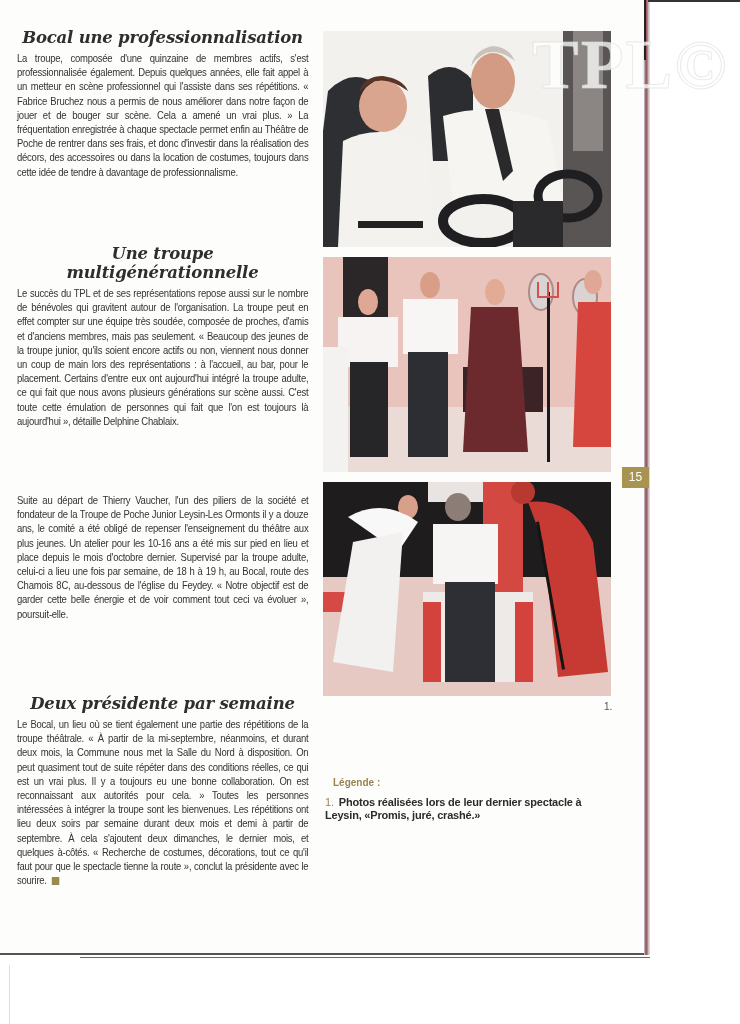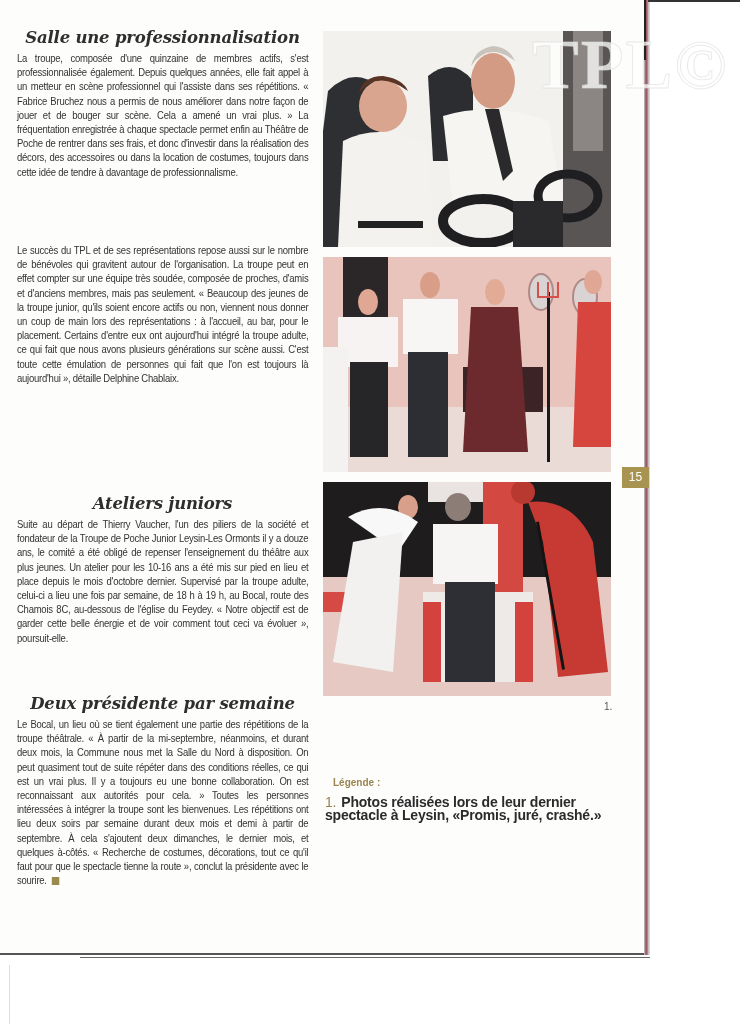--- a/index.html
+++ b/index.html
@@ -58,21 +58,21 @@
   }
   .page-badge {
     position: absolute; left: 622px; top: 467px; width: 27px; height: 21px;
     background: #a89350; color: #fff; font-size: 12px; text-align: center; line-height: 21px;
   }
   .legend-title {
     position: absolute; left: 325px; top: 777px; font-size: 10px; font-weight: bold; color: #9a8450; margin-left: 8px;
   }
   .legend-item {
     position: absolute; left: 325px; top: 796px; width: 290px;
-    font-size: 14px; line-height: 13px; color: #2b2b2b; font-weight: bold;
+    font-size: 11px; line-height: 13px; color: #2b2b2b; font-weight: bold;
     letter-spacing: -0.2px;
   }
   .legend-item .num { color: #9a8450; font-weight: normal; margin-right: 5px; }
 
   .watermark {
     position: absolute; left: 532px; top: 25px; width: 190px; height: 80px;
     font-family: "Liberation Serif", serif; font-size: 70px; font-weight: bold;
     color: rgba(255,255,255,0.75); -webkit-text-stroke: 1px rgba(220,220,220,0.6);
     letter-spacing: 2px; line-height: 80px; pointer-events: none;
   }
@@ -83,30 +83,33 @@
     position: absolute; left: 0; top: 965px; width: 10px; height: 59px; border-right: 1px solid #ddd;
   }
 </style>
 </head>
 <body>
 
 <div class="page">
 
   <div class="col-left">
     <div id="sec1">
-      <h2 class="section" style="width:291px;">Salle une professionnalisation</h2>
+      <h2 class="section" style="width:291px;">Bocal une professionnalisation</h2>
       <p class="body">La troupe, composée d'une quinzaine de membres actifs, s'est professionnalisée également. Depuis quelques années, elle fait appel à un metteur en scène professionnel qui l'assiste dans ses répétitions. « Fabrice Bruchez nous a permis de nous améliorer dans notre façon de jouer et de bouger sur scène. Cela a amené un vrai plus. » La fréquentation enregistrée à chaque spectacle permet enfin au Théâtre de Poche de rentrer dans ses frais, et donc d'investir dans la réalisation des décors, des accessoires ou dans la location de costumes, toujours dans cette idée de tendre à davantage de professionnalisme.</p>
     </div>
 
     <div id="sec2">
+      <h2 class="section" style="width:291px;">
+        <span>Une troupe</span><br>
+        <span>multigénérationnelle</span>
+      </h2>
       <p class="body">Le succès du TPL et de ses représentations repose aussi sur le nombre de bénévoles qui gravitent autour de l'organisation. La troupe peut en effet compter sur une équipe très soudée, composée de proches, d'amis et d'anciens membres, mais pas seulement. « Beaucoup des jeunes de la troupe junior, qu'ils soient encore actifs ou non, viennent nous donner un coup de main lors des représentations : à l'accueil, au bar, pour le placement. Certains d'entre eux ont aujourd'hui intégré la troupe adulte, ce qui fait que nous avons plusieurs générations sur scène aussi. C'est toute cette émulation de personnes qui fait que l'on est toujours là aujourd'hui », détaille Delphine Chablaix.</p>
     </div>
 
     <div id="sec3">
-      <h2 class="section" style="width:291px;">Ateliers juniors</h2>
       <p class="body">Suite au départ de Thierry Vaucher, l'un des piliers de la société et fondateur de la Troupe de Poche Junior Leysin-Les Ormonts il y a douze ans, le comité a été obligé de repenser l'enseignement du théâtre aux plus jeunes. Un atelier pour les 10-16 ans a été mis sur pied en lieu et place depuis le mois d'octobre dernier. Supervisé par la troupe adulte, celui-ci a lieu une fois par semaine, de 18 h à 19 h, au Bocal, route des Chamois 8C, au-dessous de l'église du Feydey. « Notre objectif est de garder cette belle énergie et de voir comment tout ceci va évoluer », poursuit-elle.</p>
     </div>
 
     <div id="sec4">
       <h2 class="section" style="width:291px;">Deux présidente par semaine</h2>
       <p class="body"><span>Le Bocal, un lieu où se tient également une partie des répétitions de la troupe théâtrale. « À partir de la mi-septembre, néanmoins, et durant deux mois, la Commune nous met la Salle du Nord à disposition. On peut quasiment tout de suite répéter dans des conditions réelles, ce qui est un vrai plus. Il y a toujours eu une bonne collaboration. On est reconnaissant aux autorités pour cela. » Toutes les personnes intéressées à intégrer la troupe sont les bienvenues. Les répétitions ont lieu deux soirs par semaine durant deux mois et demi à partir de septembre. À cela s'ajoutent deux dimanches, le dernier mois, et quelques à-côtés. « Recherche de costumes, décorations, tout ce qu'il faut pour que le spectacle tienne la route », conclut la présidente avec le sourire.</span><span class="end-mark"></span></p>
     </div>
   </div>
 
   <div class="photo" id="photo1" title="Deux comédiens assis dans des sièges, tenant des volants">

